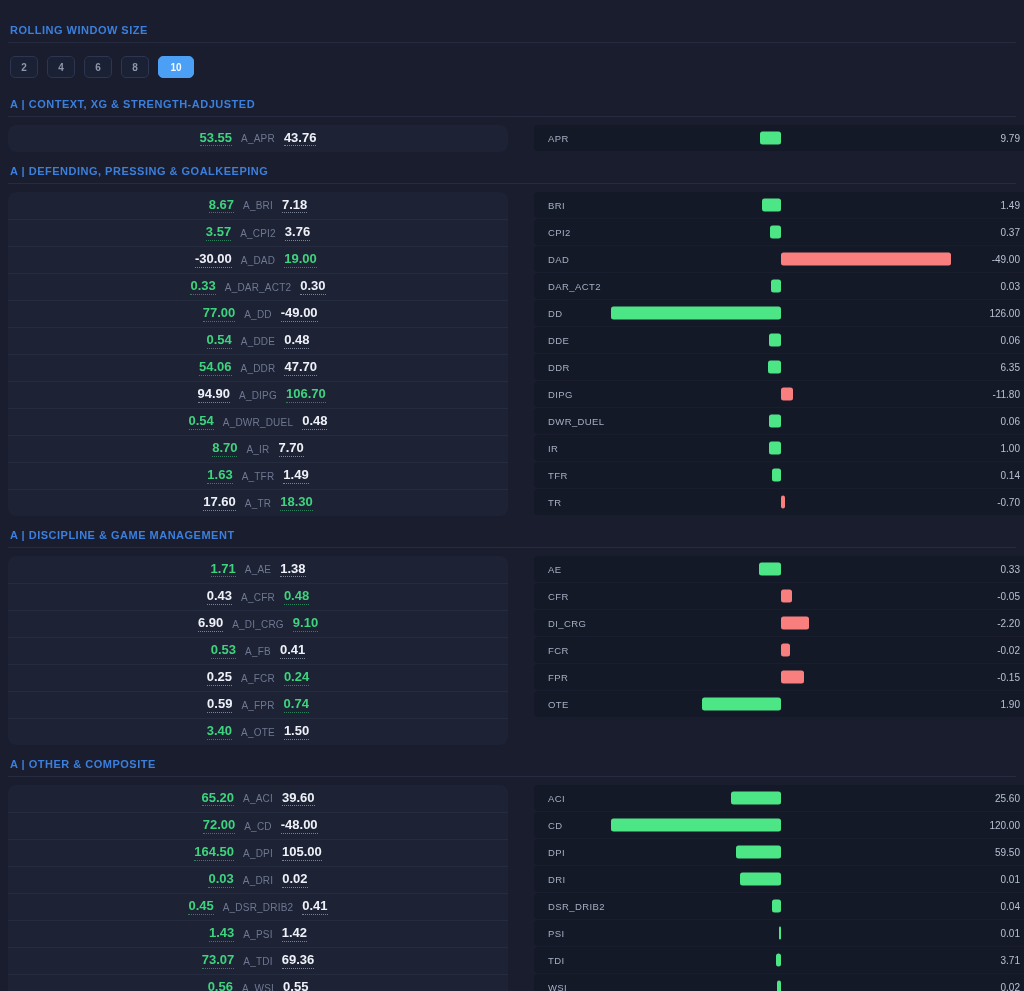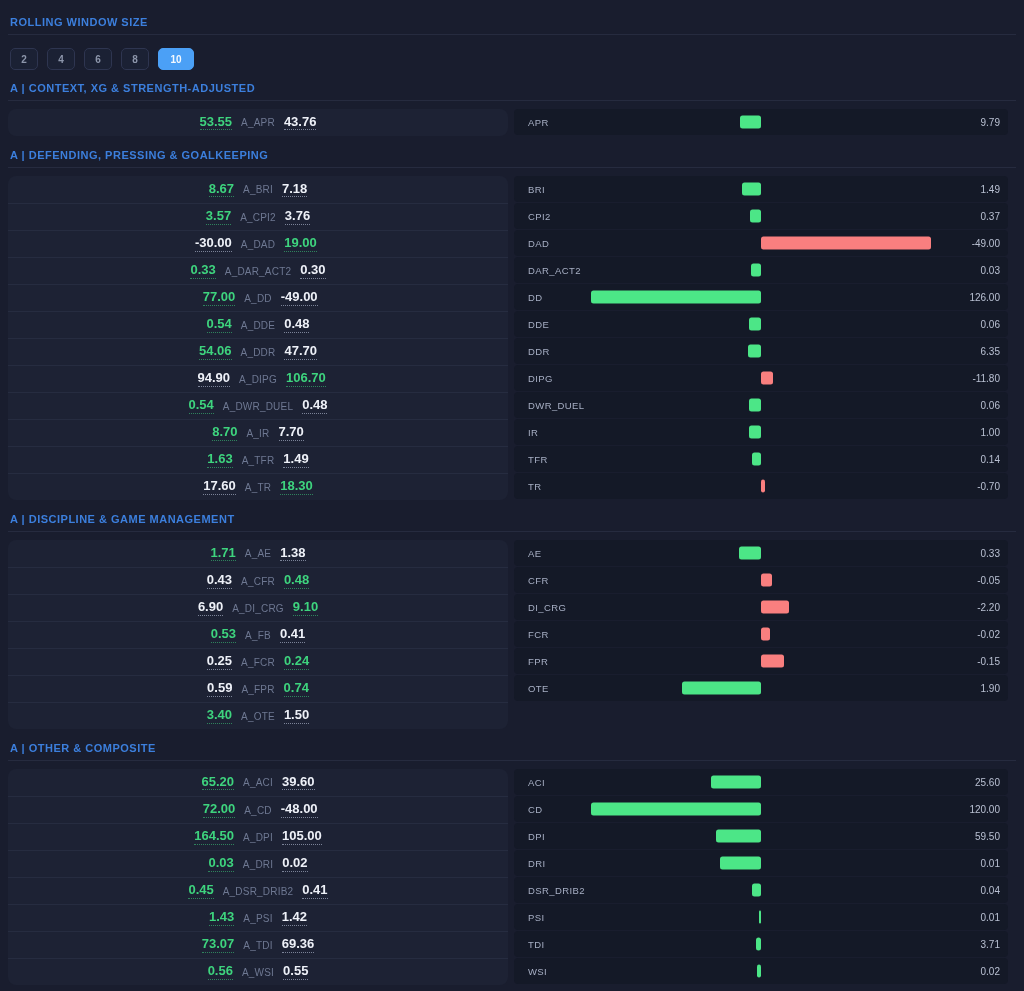--- a/index.html
+++ b/index.html
@@ -8,35 +8,35 @@
     background:#191d2e;
     font-family:"Liberation Sans","DejaVu Sans",sans-serif;
     overflow:hidden;
   }
   .page { width:1024px; height:991px; box-sizing:border-box; padding:0 8px; }
 
   .block-title, .section-title {
     color:#3c7fdd; font-size:11px; font-weight:700;
     letter-spacing:.5px; padding-left:2px; text-transform:uppercase;
   }
-  .block-title { padding-top:16px; }
+  .block-title { padding-top:24px; }
   .hr { height:1px; background:#262b3f; margin-top:6px; }
 
   .btn-row { margin-top:13px; display:flex; gap:9px; padding-left:2px; }
   .wbtn {
     height:22px; min-width:28px; padding:0 10px; box-sizing:border-box;
     border-radius:5px; background:#1b2134; border:1px solid #2e3550;
     color:#8d96ab; font-size:10px; font-weight:600;
     display:flex; align-items:center; justify-content:center; cursor:pointer;
   }
   .wbtn.selected { background:#4ba0f6; border-color:#4ba0f6; color:#f4f9ff; min-width:36px;text-align:right; }
 
   .section { margin-top:13px; }
-  .section.first { margin-top:12px; }
-  .section-body { margin-top:8px; display:grid; grid-template-columns:500px 494px; column-gap:6px; }
+  .section.first { margin-top:20px; }
+  .section-body { margin-top:8px; display:grid; grid-template-columns:500px 494px; column-gap:26px; }
 
   .left-card { background:#1d2234; border-radius:8px; align-self:start; }
   .lrow {
     height:27px; box-sizing:border-box;
     display:grid; grid-template-columns:1fr auto 1fr;
     align-items:center; column-gap:9px;
   }
   .lrow + .lrow { border-top:1px solid #262c40; }
   .v {
     font-size:13px; font-weight:700; color:#eef1f8; line-height:1.05;

